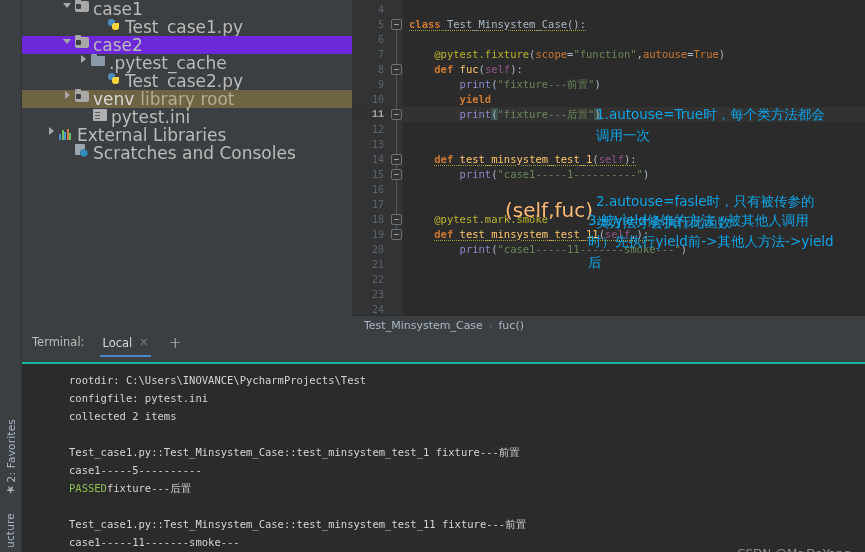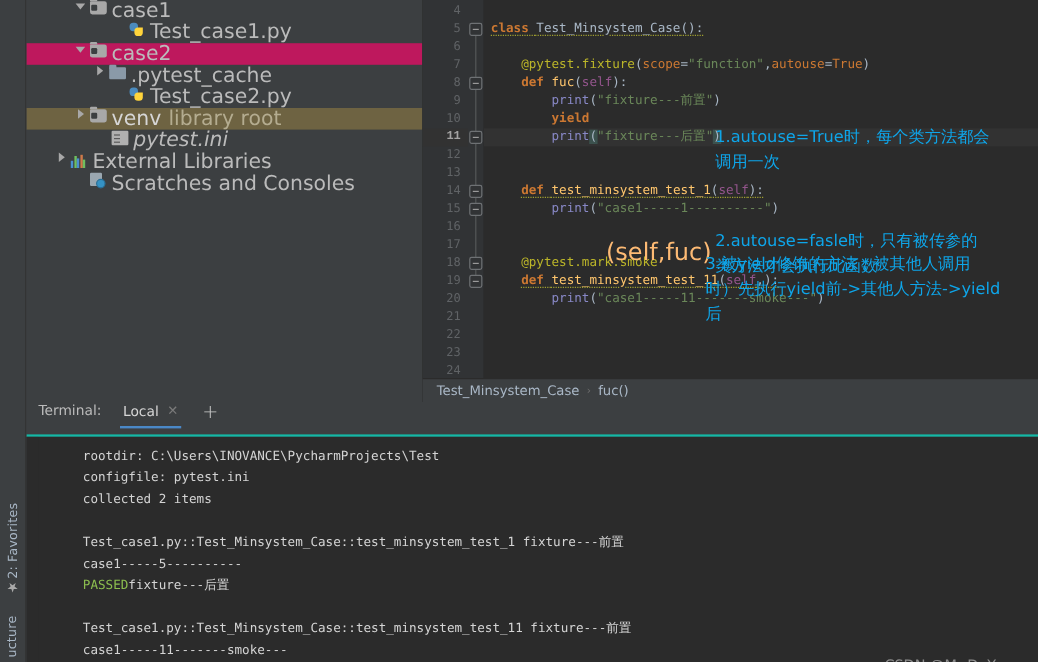--- a/index.html
+++ b/index.html
@@ -79,21 +79,21 @@
     line-height: 18px;
     display: flex;
     align-items: flex-start;
     white-space: nowrap;
     font-size: 17px;
     color: #bbbbbb;
     padding-right: 4px;
     position: relative;
   }
   .tree-row.selected {
-    background: #be185d;
+    background: #6d28d9;
   }
   .tree-row.libroot {
     background: #6e6342;
   }
   .arrow {
     width: 11px;
     height: 11px;
     flex: 0 0 11px;
     position: relative;
     margin-right: 2px;
@@ -487,21 +487,21 @@
             <span class="arrow "></span>
             <span class="ico py"></span>
             <span class="tree-label">Test_case2.py</span>
           </div>
           <div class="tree-row libroot" style="padding-left: 40px;">
             <span class="arrow right"></span>
             <span class="ico folder"></span>
             <span class="tree-label">venv</span>
             <span class="tree-hint">library root</span>
           </div>
-          <div class="tree-row" style="padding-left: 56px; font-style: italic;">
+          <div class="tree-row" style="padding-left: 56px;">
             <span class="arrow "></span>
             <span class="ico ini"></span>
             <span class="tree-label">pytest.ini</span>
           </div>
           <div class="tree-row" style="padding-left: 24px;">
             <span class="arrow right"></span>
             <span class="ico extlib">
               <i style="background: rgb(74, 143, 208); height: 6px; left: 0px;"></i>
               <i style="background: rgb(111, 191, 95); height: 10px; left: 2.6px;"></i>
               <i style="background: rgb(74, 143, 208); height: 8px; left: 5.2px;"></i>

